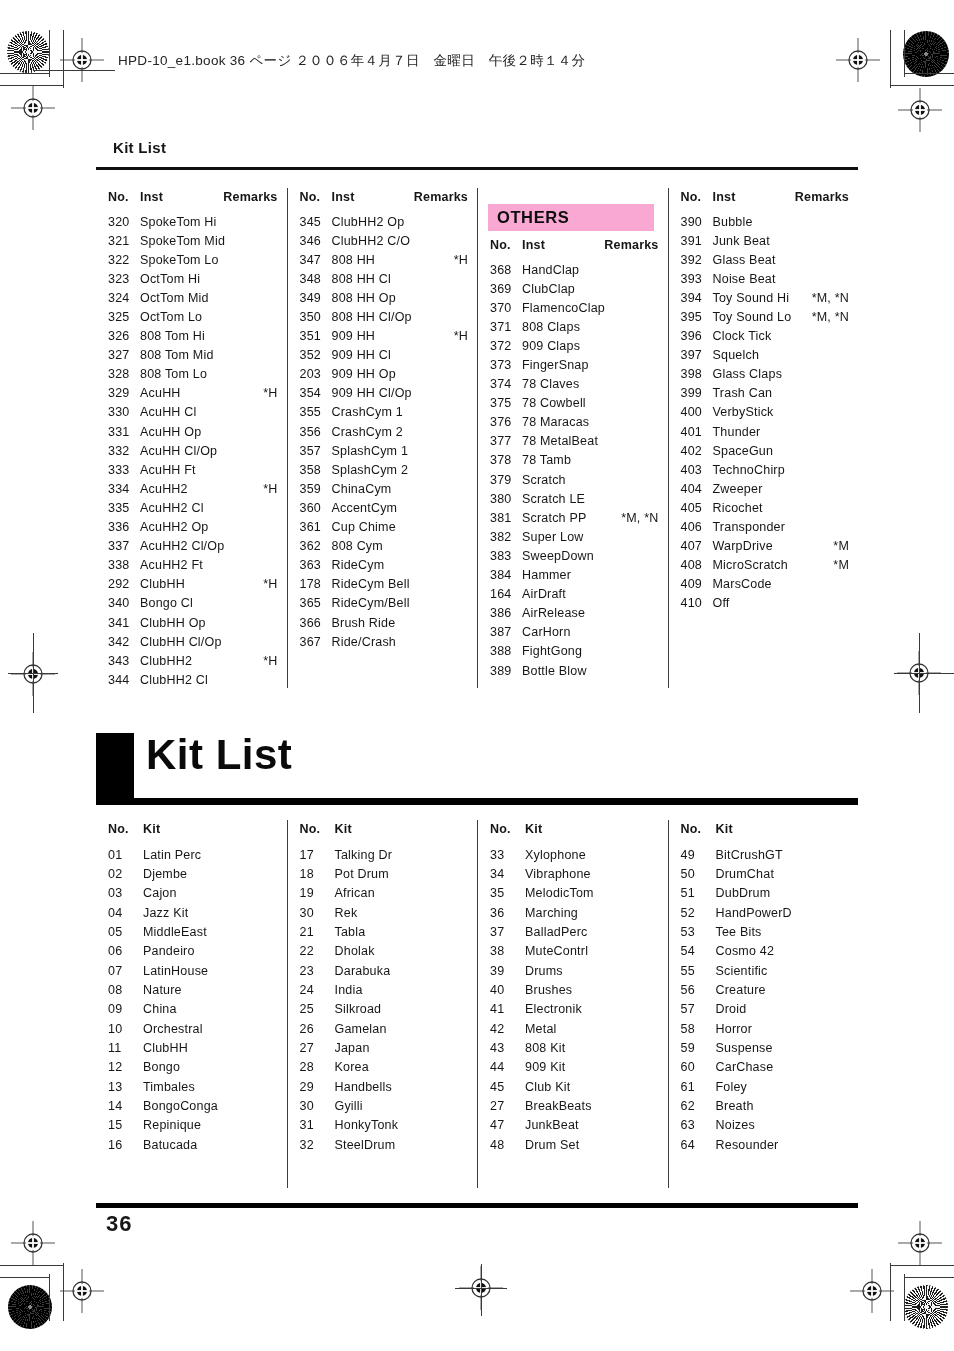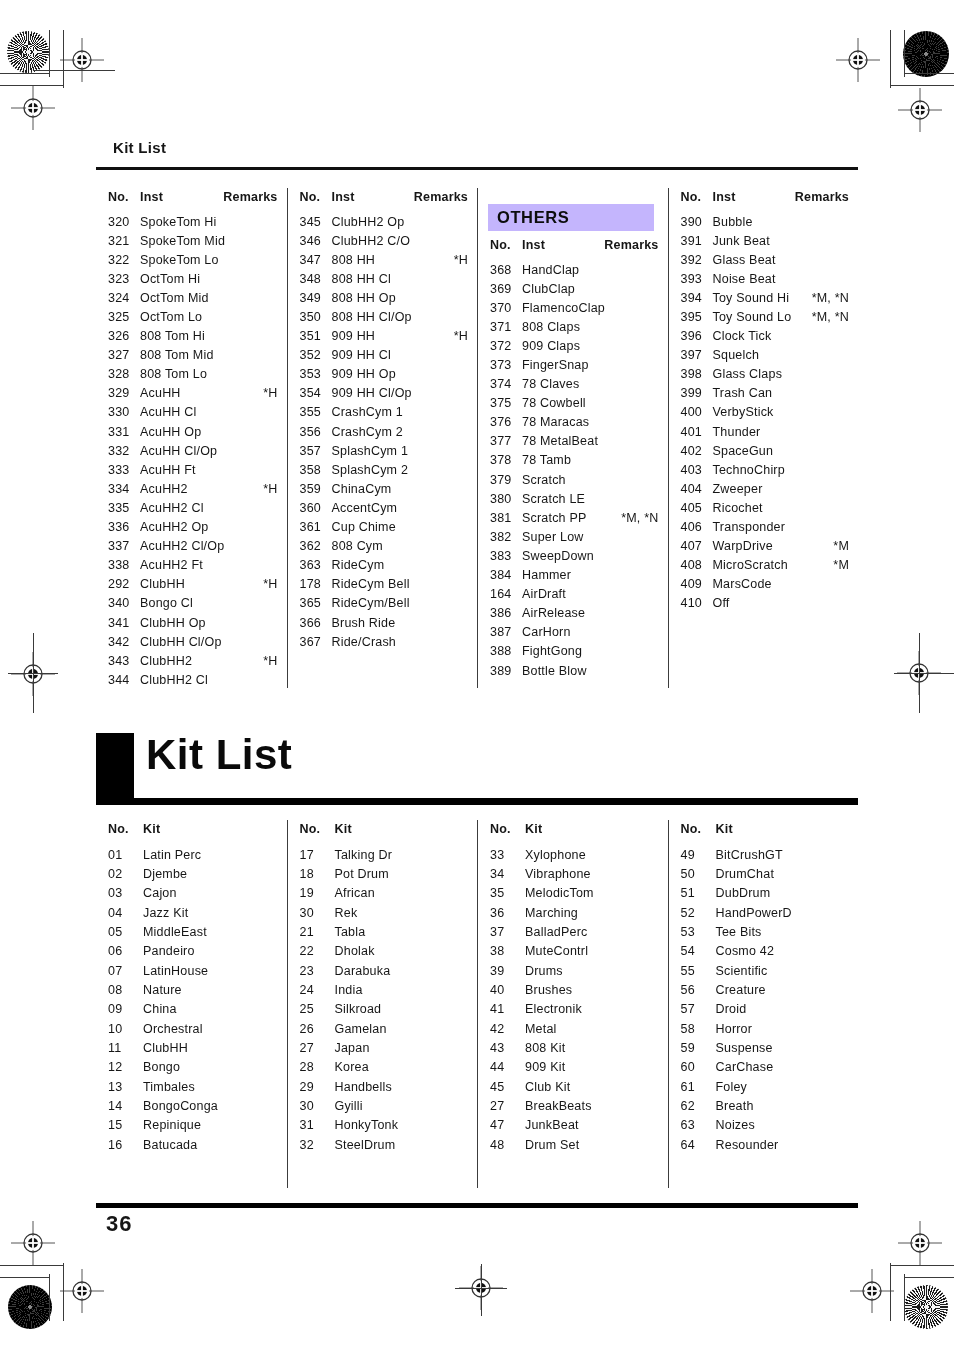--- a/index.html
+++ b/index.html
@@ -32,21 +32,21 @@
   
   .inst-table { position:absolute; left:96px; top:188px; width:762px; height:500px; display:flex; }
   .inst-col { width:190.5px; padding:0 9px 0 12px; }
   .inst-col + .inst-col { border-left:1px solid #3c3c3c; }
   .irow { display:flex; align-items:center; height:19.1px; font-size:12.5px; white-space:nowrap; letter-spacing:0.2px; }
   .irow .no { flex:none; width:32px; }
   .irow .inst { flex:none; }
   .irow .rem { flex:none; margin-left:auto; }
   .ihead { height:24px; align-items:flex-start; padding-top:2px; font-weight:bold; }
   .others-box {
-    margin:16px 0 5px -2px; width:166px; height:27px; background:#c4b5fd;
+    margin:16px 0 5px -2px; width:166px; height:27px; background:#f9a8d4;
     display:flex; align-items:center; padding-left:9px;
     font-size:16.5px; font-weight:bold; letter-spacing:0.6px; color:#0d0d0d;text-align:right;
   }
   
   .title-square { position:absolute; left:96px; top:733px; width:38px; height:72px; background:#000; }
   .big-title {
     position:absolute; left:146px; top:731px; font-size:42px; font-weight:bold;
     letter-spacing:0.5px; color:#0a0a0a;
   }
   .title-rule { position:absolute; left:96px; top:798px; width:762px; height:7px; background:#000; }
@@ -59,20 +59,23 @@
   .khead { height:25px; align-items:flex-start; padding-top:2px; font-weight:bold; }
   
   .footer-rule { position:absolute; left:96px; top:1203px; width:762px; height:5px; background:#000; }
   .page-number { position:absolute; left:106px; top:1211px; font-size:22px; font-weight:bold; letter-spacing:1px; }
 </style>
 </head>
 <body>
 
 <div class="page">
 
+  <div class="doc-header">
+    <span>HPD-10_e1.book  36 ページ  ２００６年４月７日　金曜日　午後２時１４分</span>
+  </div>
   <div class="section-label">Kit List</div>
   <div class="section-rule"></div>
 
   <div class="inst-table">
       <div class="inst-col">
         <div class="irow ihead">
           <span class="no">No.</span>
           <span class="inst">Inst</span>
           <span class="rem">Remarks</span>
         </div>
@@ -242,21 +245,21 @@
           <span class="no">351</span>
           <span class="inst">909 HH</span>
           <span class="rem">*H</span>
         </div>
         <div class="irow">
           <span class="no">352</span>
           <span class="inst">909 HH Cl</span>
           <span class="rem"></span>
         </div>
         <div class="irow">
-          <span class="no">353</span>
+          <span class="no">203</span>
           <span class="inst">909 HH Op</span>
           <span class="rem"></span>
         </div>
         <div class="irow">
           <span class="no">354</span>
           <span class="inst">909 HH Cl/Op</span>
           <span class="rem"></span>
         </div>
         <div class="irow">
           <span class="no">355</span>

